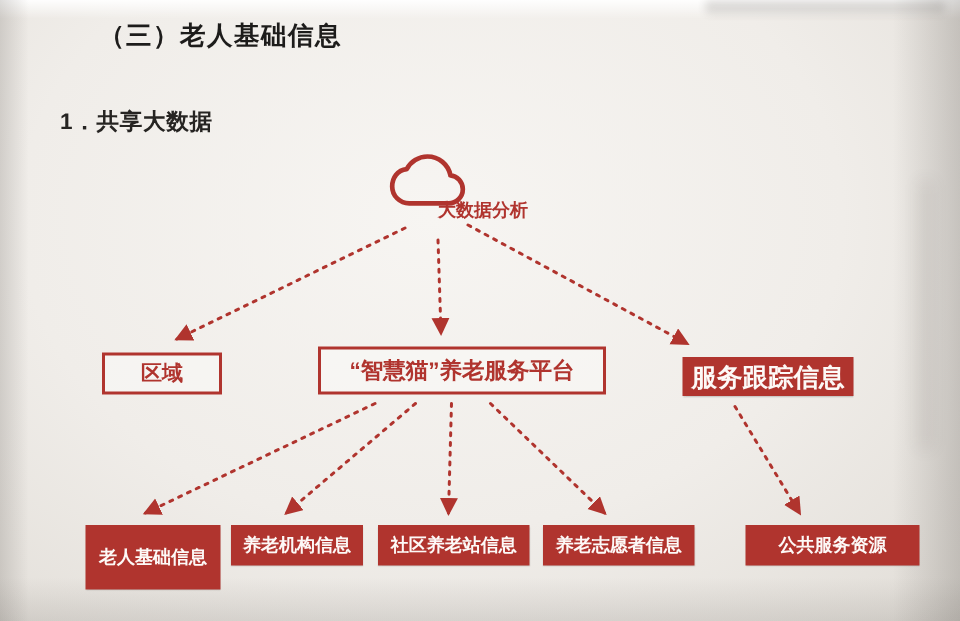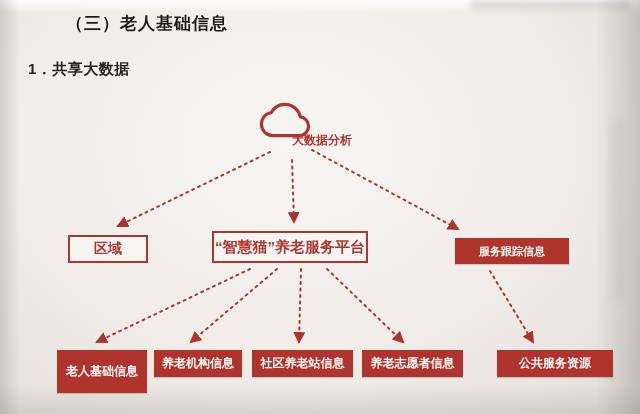--- a/index.html
+++ b/index.html
@@ -22,21 +22,21 @@
   }
   .bleed2{
     position:absolute;left:612px;top:120px;width:10px;height:180px;
     background:rgba(60,55,50,0.15);filter:blur(5px);opacity:.5;
   }
   .title{
     position:absolute;left:66px;top:12px;margin:0;
     font-size:17px;font-weight:bold;color:#1d1c1b;letter-spacing:1px;
   }
   .subtitle{
-    position:absolute;left:28px;top:60px;margin:0;
+    position:absolute;left:28px;top:60px;margin:12px;
     font-size:15px;font-weight:bold;color:#262422;letter-spacing:0.5px;
   }
   .diagram{position:absolute;inset:0;}
   svg.arrows{position:absolute;left:0;top:0;width:640px;height:414px;pointer-events:none;}
   .cloud-wrap{position:absolute;left:256px;top:96px;width:120px;height:58px;}
   .cloud-wrap svg{position:absolute;left:0;top:0;}
   .cloud-label{
     position:absolute;left:36px;top:36px;
     font-size:12px;font-weight:bold;color:#b0342e;white-space:nowrap;
   }
@@ -47,22 +47,22 @@
   }
   .node.outline{
     border:2px solid #b0342e;color:#b0342e;font-weight:bold;
     background:rgba(250,249,247,0.55);
   }
   .node.filled{
     background:#b0342e;color:#fdf9f7;font-weight:bold;
     box-shadow:0 1px 1px rgba(0,0,0,0.15);
   }
   #n-region   {left:68px; top:235px;width:80px; height:28px;font-size:14px;}
-  #n-platform {left:212px;top:231px;width:156px;height:32px;font-size:15px;}
-  #n-track    {left:455px;top:238px;width:114px;height:26px;font-size:11px;}
+  #n-platform {left:212px;top:231px;width:192px;height:32px;font-size:15px;}
+  #n-track    {left:455px;top:238px;width:114px;height:26px;font-size:17px;}
   #n-b1{left:57px; top:350px;width:90px; height:43px;font-size:12px;}
   #n-b2{left:154px;top:350px;width:88px; height:27px;font-size:12px;}
   #n-b3{left:252px;top:350px;width:101px;height:27px;font-size:12px;}
   #n-b4{left:362px;top:350px;width:101px;height:27px;font-size:12px;}
   #n-b5{left:497px;top:350px;width:116px; height:27px;font-size:12px;}
 </style>
 </head>
 <body>
 
 <div class="page">

